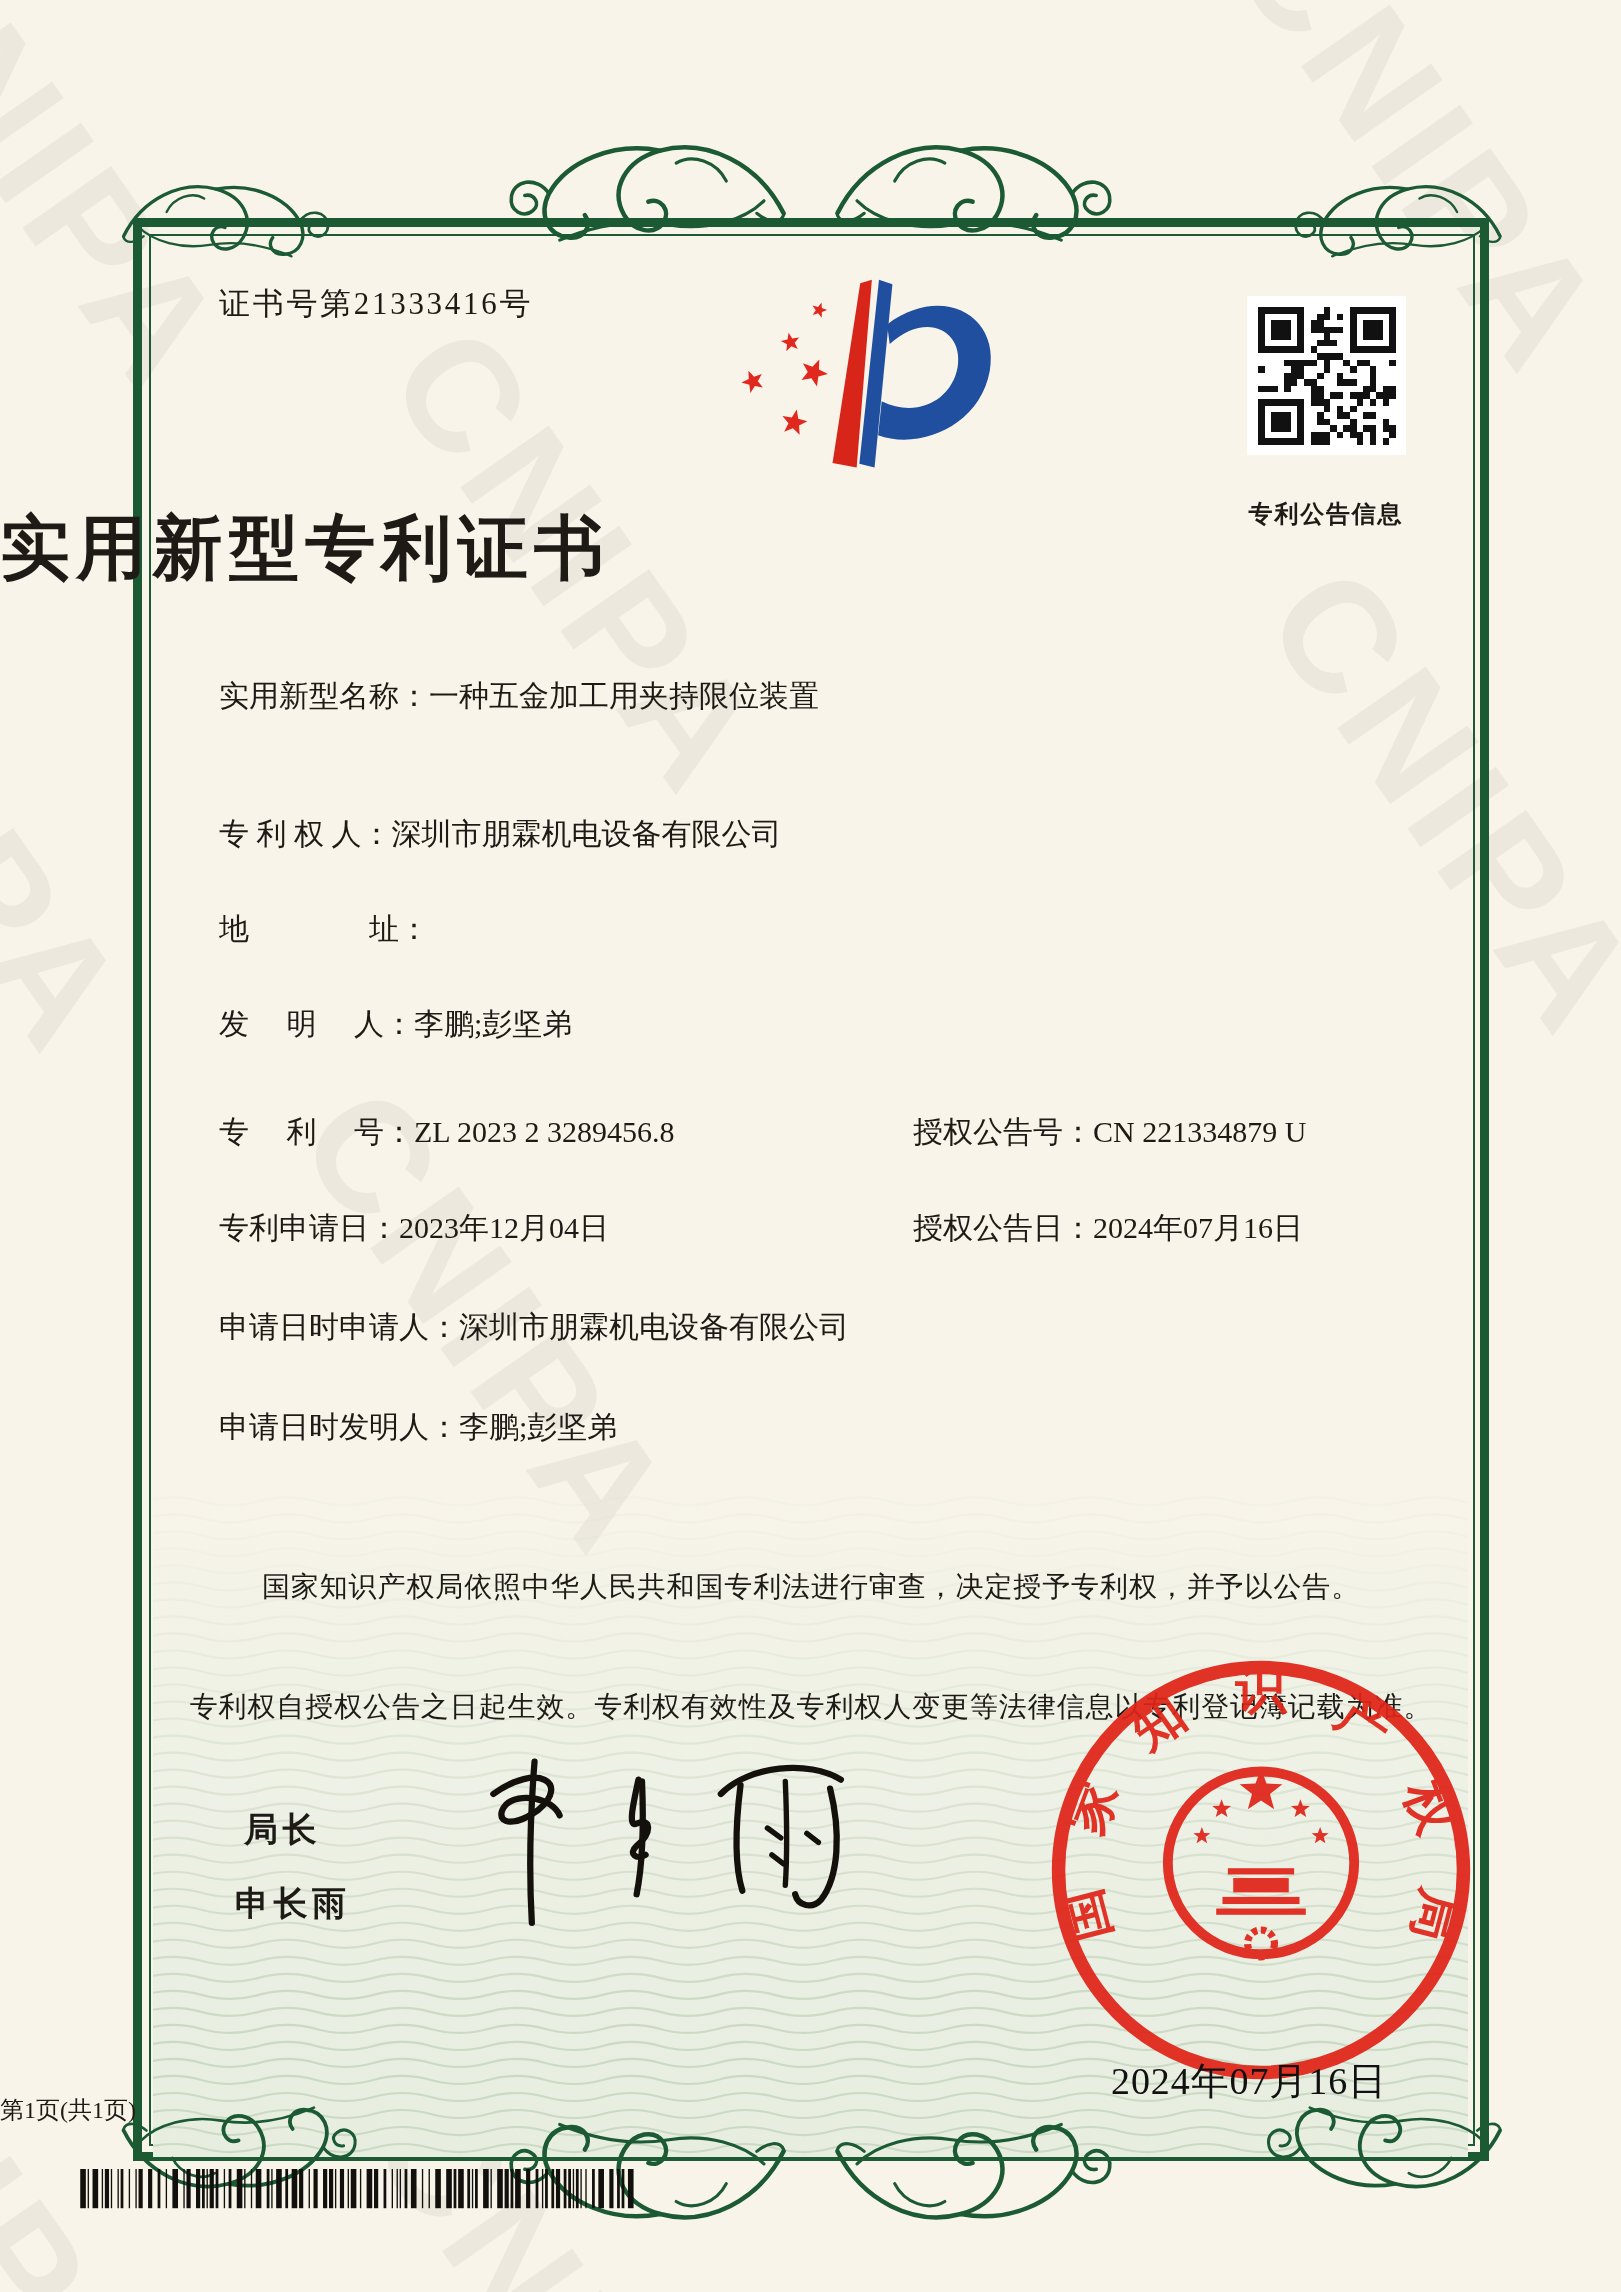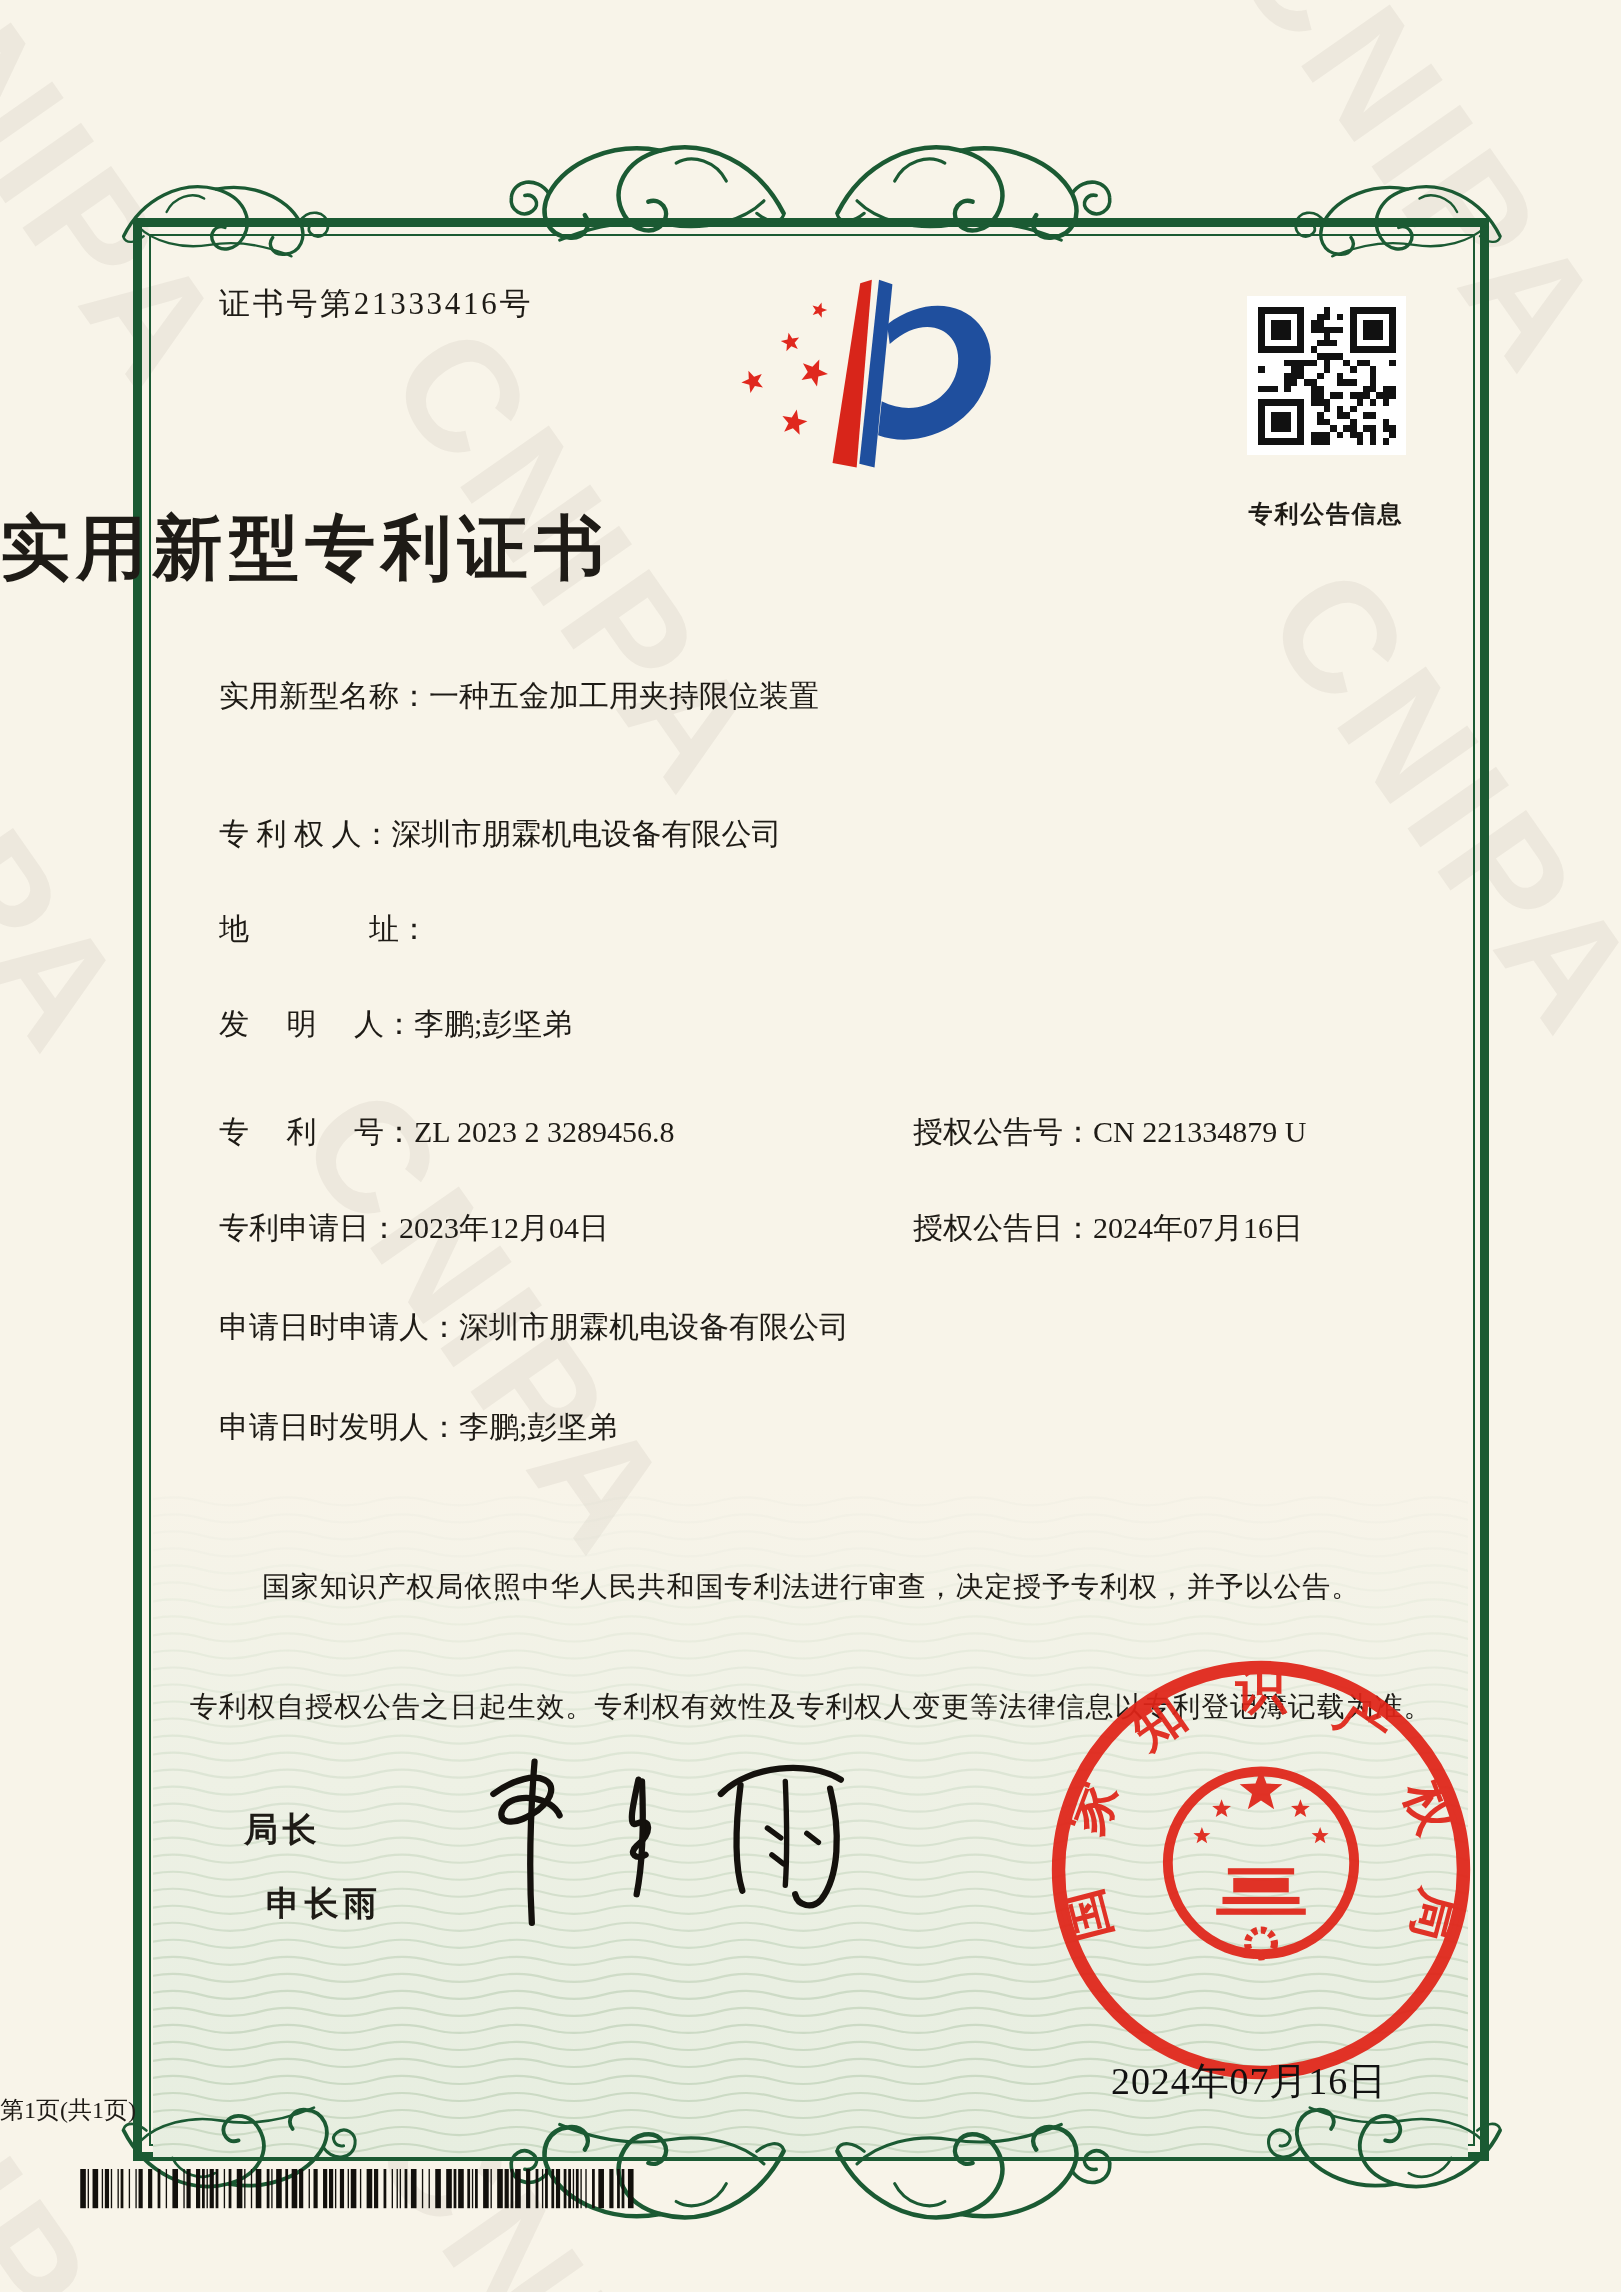--- a/index.html
+++ b/index.html
@@ -30,21 +30,21 @@
   .row .val{white-space:pre-line;}
   .row-flex{display:flex;align-items:center;}
   .col2{position:absolute;left:694px;top:0;white-space:nowrap;}
   
   .statement{left:99px;top:1557px;width:1424px;text-align:center;font-size:28px;line-height:2.15;
       letter-spacing:0.9px;white-space:pre-line;z-index:5;}
   
   .signoff-label{left:235px;top:1807px;font-family:"Liberation Sans","DejaVu Sans",sans-serif;
       font-weight:700;font-size:34px;letter-spacing:4.5px;z-index:6;margin-left:9px;}
   .signoff-name{left:235px;top:1881px;font-family:"Liberation Sans","DejaVu Sans",sans-serif;
-      font-weight:700;font-size:34px;letter-spacing:4.5px;z-index:6;margin-left:31px;}
+      font-weight:700;font-size:34px;letter-spacing:4.5px;z-index:6;}
   .signature{left:452px;top:1742px;z-index:6;}
   
   .seal{left:1046px;top:1655px;z-index:6;}
   .seal-date{left:1079px;top:2056px;width:340px;text-align:center;font-size:38px;color:#111;z-index:7;letter-spacing:0.9px;}
   
   .page-info{left:0;top:2094px;width:1621px;font-size:24px;z-index:6;}
   .barcode{left:79px;top:2169px;z-index:6;}
   .ornaments{left:0;top:0;width:1621px;height:2293px;z-index:4;pointer-events:none;}
 </style>
 </head>

